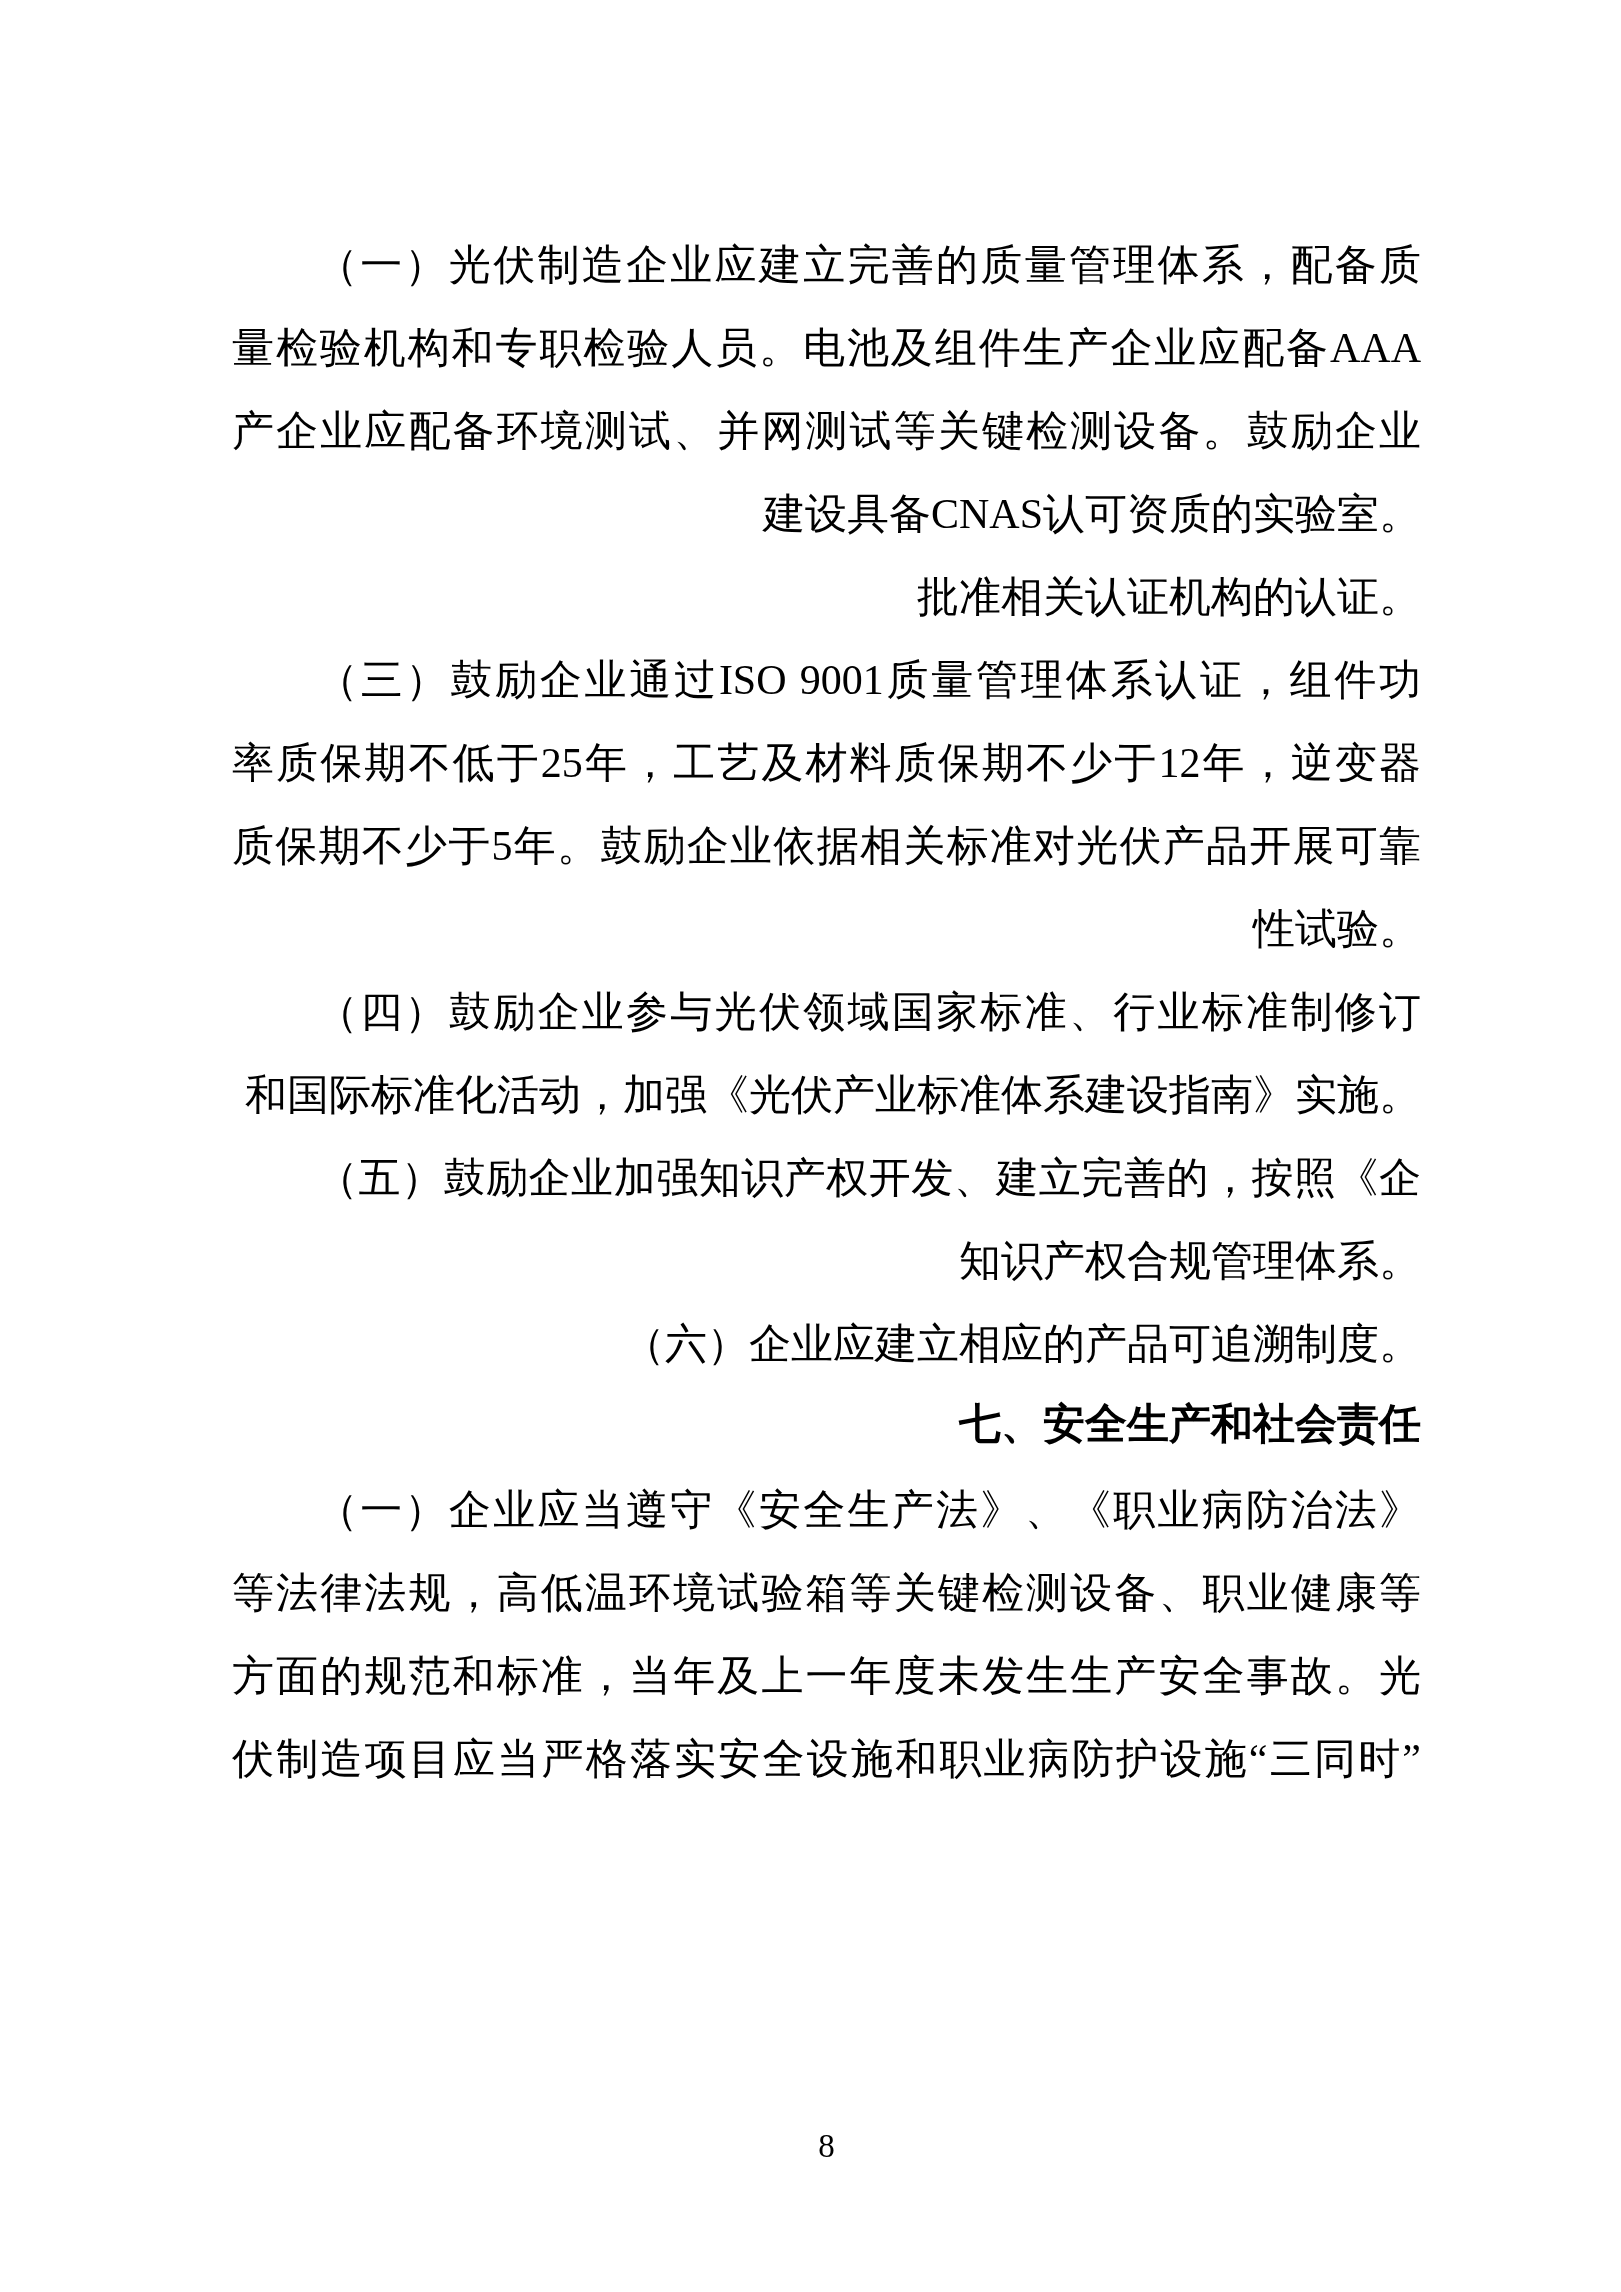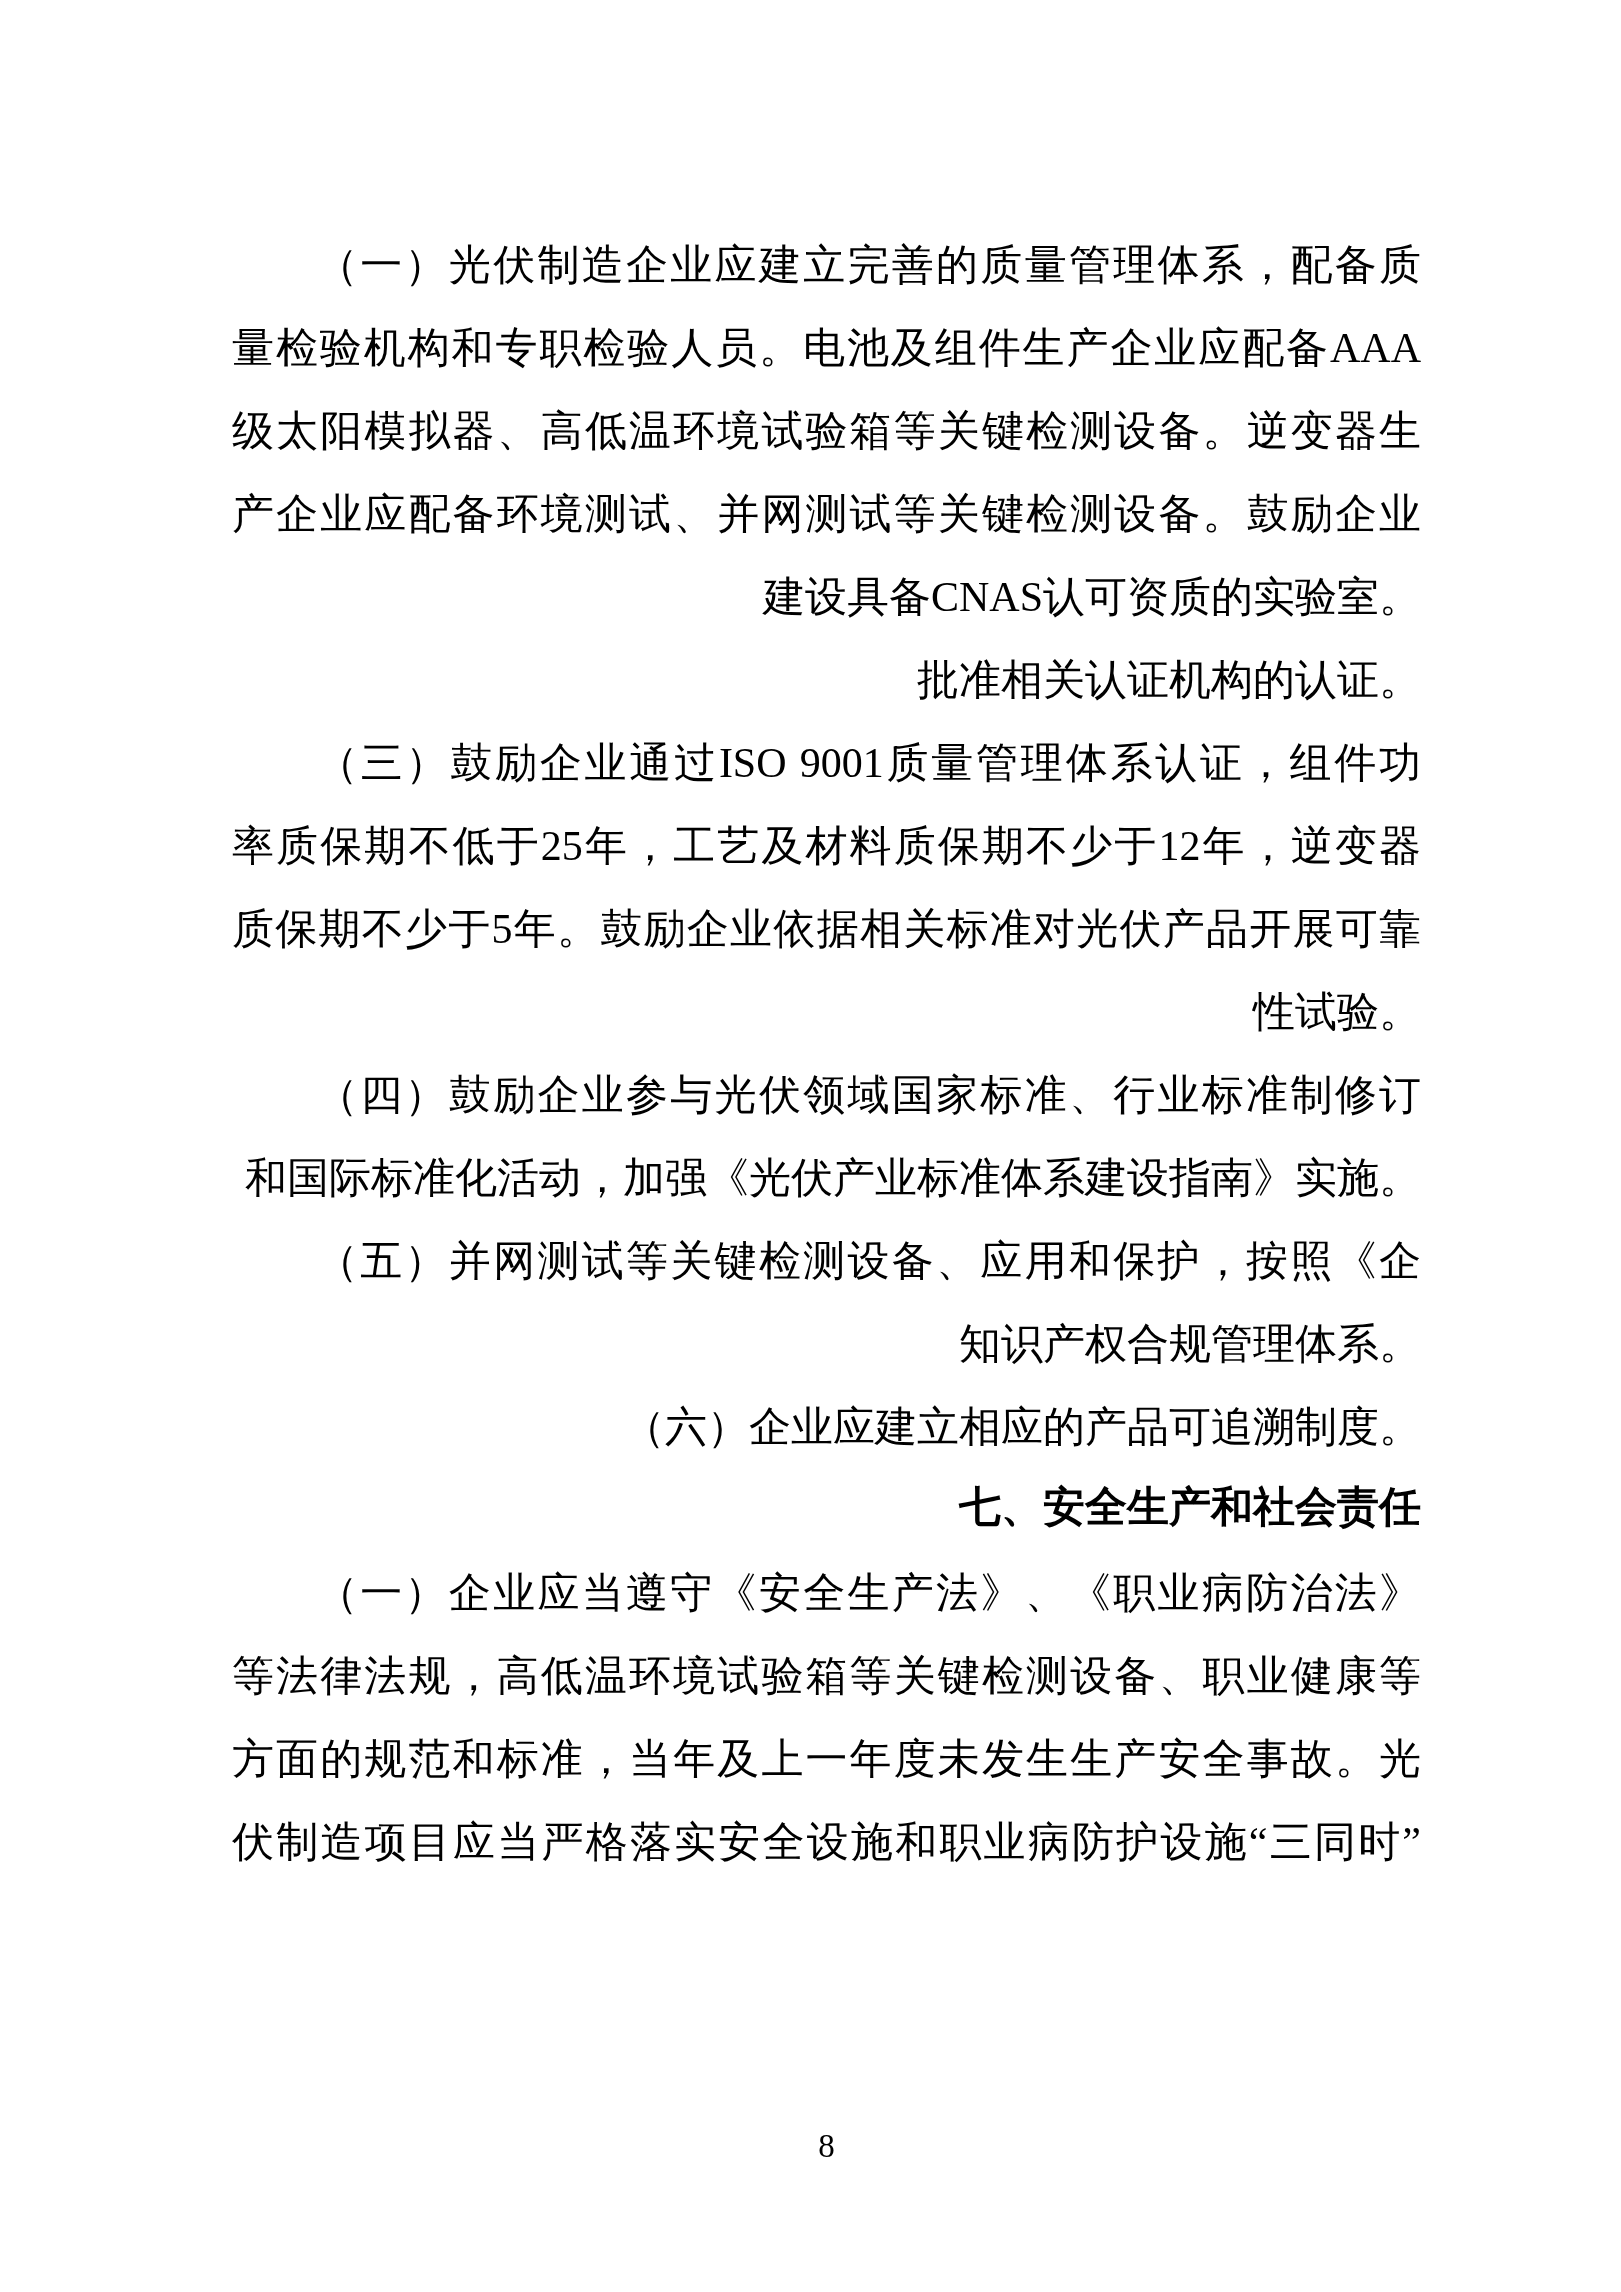--- a/index.html
+++ b/index.html
@@ -53,31 +53,30 @@
     color: #000000;
   }
 </style>
 </head>
 <body>
 
 <div class="doc-page">
   <div class="text-block">
     <div class="line full indent">（一）光伏制造企业应建立完善的质量管理体系，配备质</div>
     <div class="line full">量检验机构和专职检验人员。电池及组件生产企业应配备AAA</div>
-    <div class="line full">级太阳模拟器、高低温环境试验箱等关键检测设备。逆变器生</div>
     <div class="line full">产企业应配备环境测试、并网测试等关键检测设备。鼓励企业</div>
     <div class="line">建设具备CNAS认可资质的实验室。</div>
     <div class="line">批准相关认证机构的认证。</div>
     <div class="line full indent">（三）鼓励企业通过ISO 9001质量管理体系认证，组件功</div>
     <div class="line full">率质保期不低于25年，工艺及材料质保期不少于12年，逆变器</div>
     <div class="line full">质保期不少于5年。鼓励企业依据相关标准对光伏产品开展可靠</div>
     <div class="line">性试验。</div>
     <div class="line full indent">（四）鼓励企业参与光伏领域国家标准、行业标准制修订</div>
     <div class="line">和国际标准化活动，加强《光伏产业标准体系建设指南》实施。</div>
-    <div class="line full indent">（五）并网测试等关键检测设备、应用和保护，按照《企</div>
+    <div class="line full indent">（五）鼓励企业加强知识产权开发、建立完善的，按照《企</div>
     <div class="line">知识产权合规管理体系。</div>
     <div class="line indent">（六）企业应建立相应的产品可追溯制度。</div>
     <div class="line heading indent">七、安全生产和社会责任</div>
     <div class="line full indent">（一）企业应当遵守《安全生产法》、《职业病防治法》</div>
     <div class="line full">等法律法规，高低温环境试验箱等关键检测设备、职业健康等</div>
     <div class="line full">方面的规范和标准，当年及上一年度未发生生产安全事故。光</div>
     <div class="line full">伏制造项目应当严格落实安全设施和职业病防护设施“三同时”</div>
   </div>
 
   <div class="footer">8</div>

